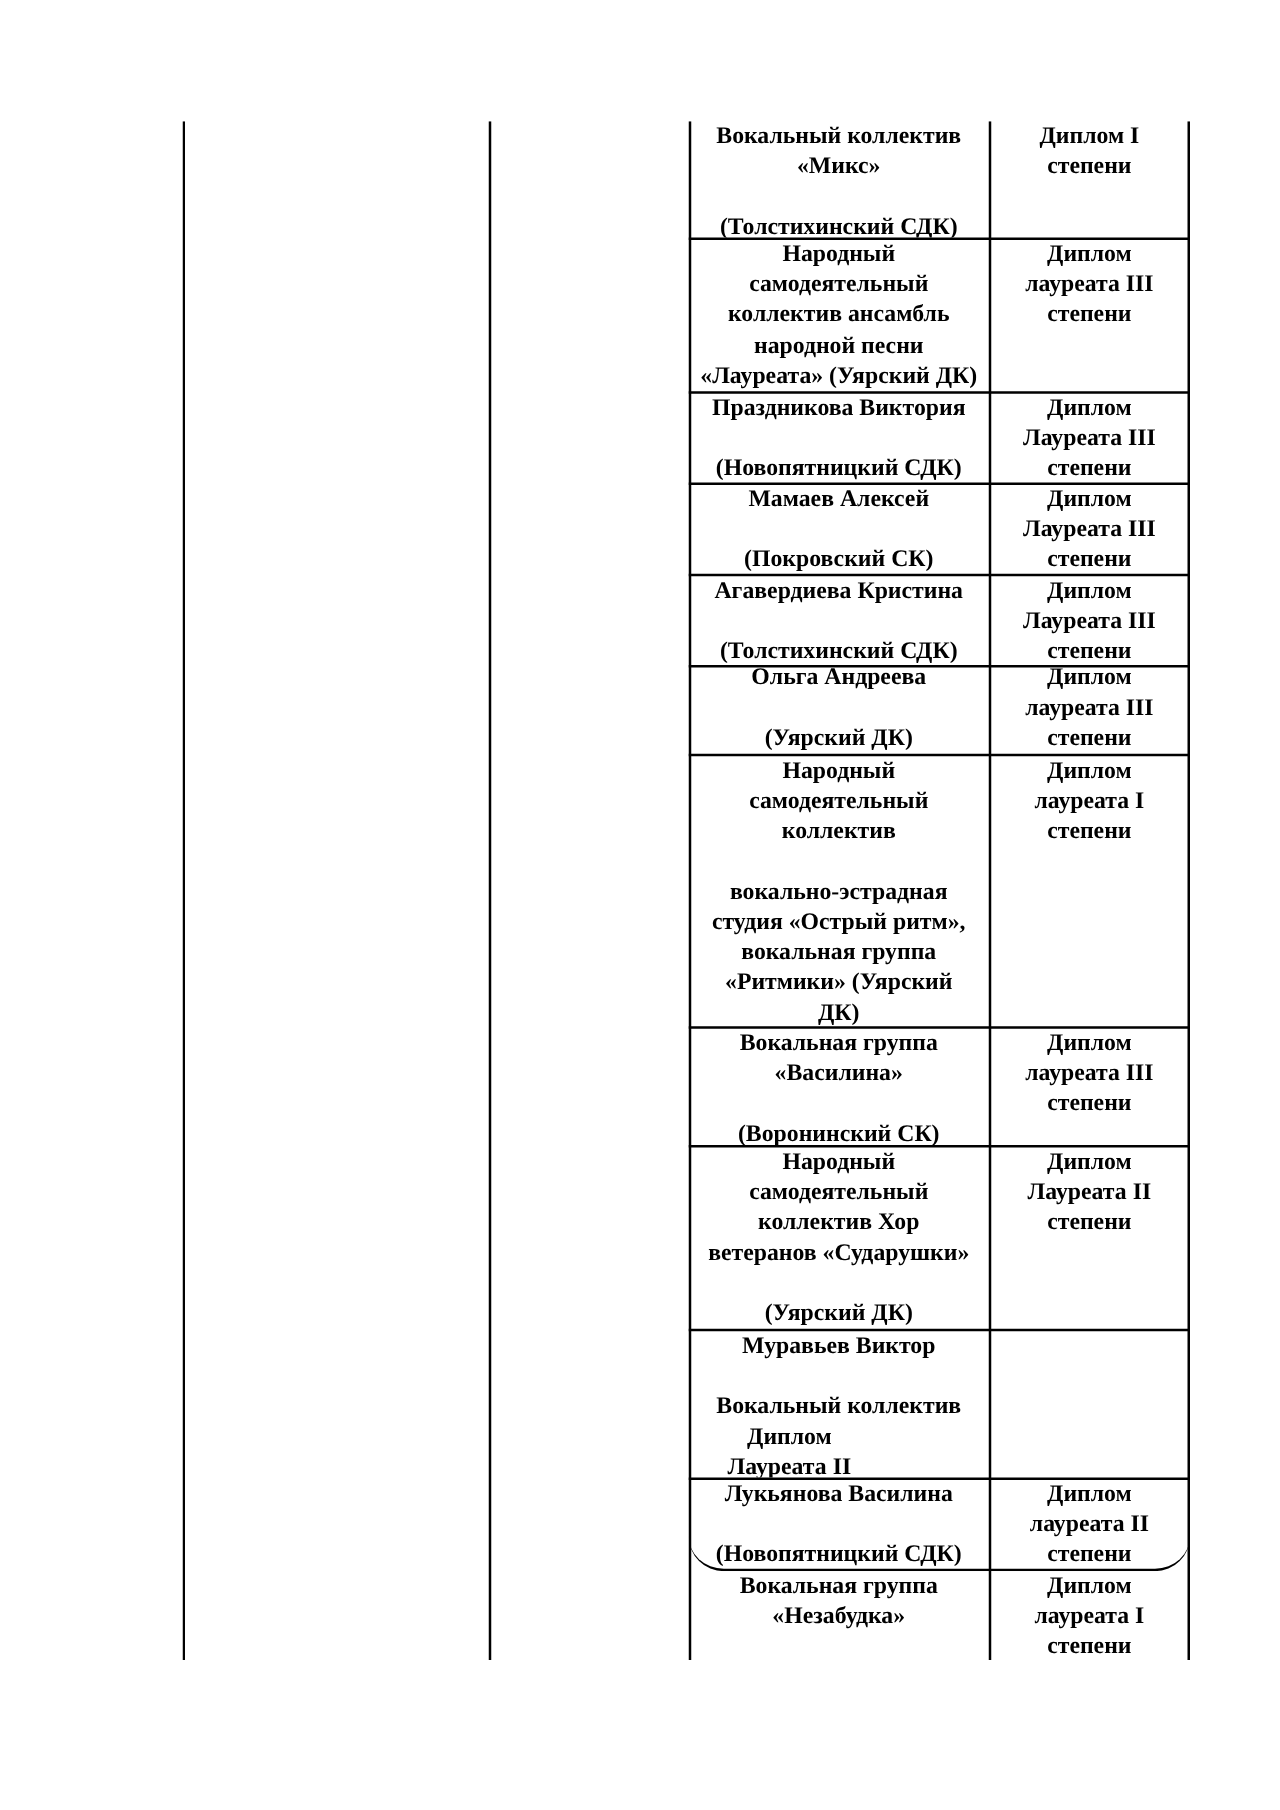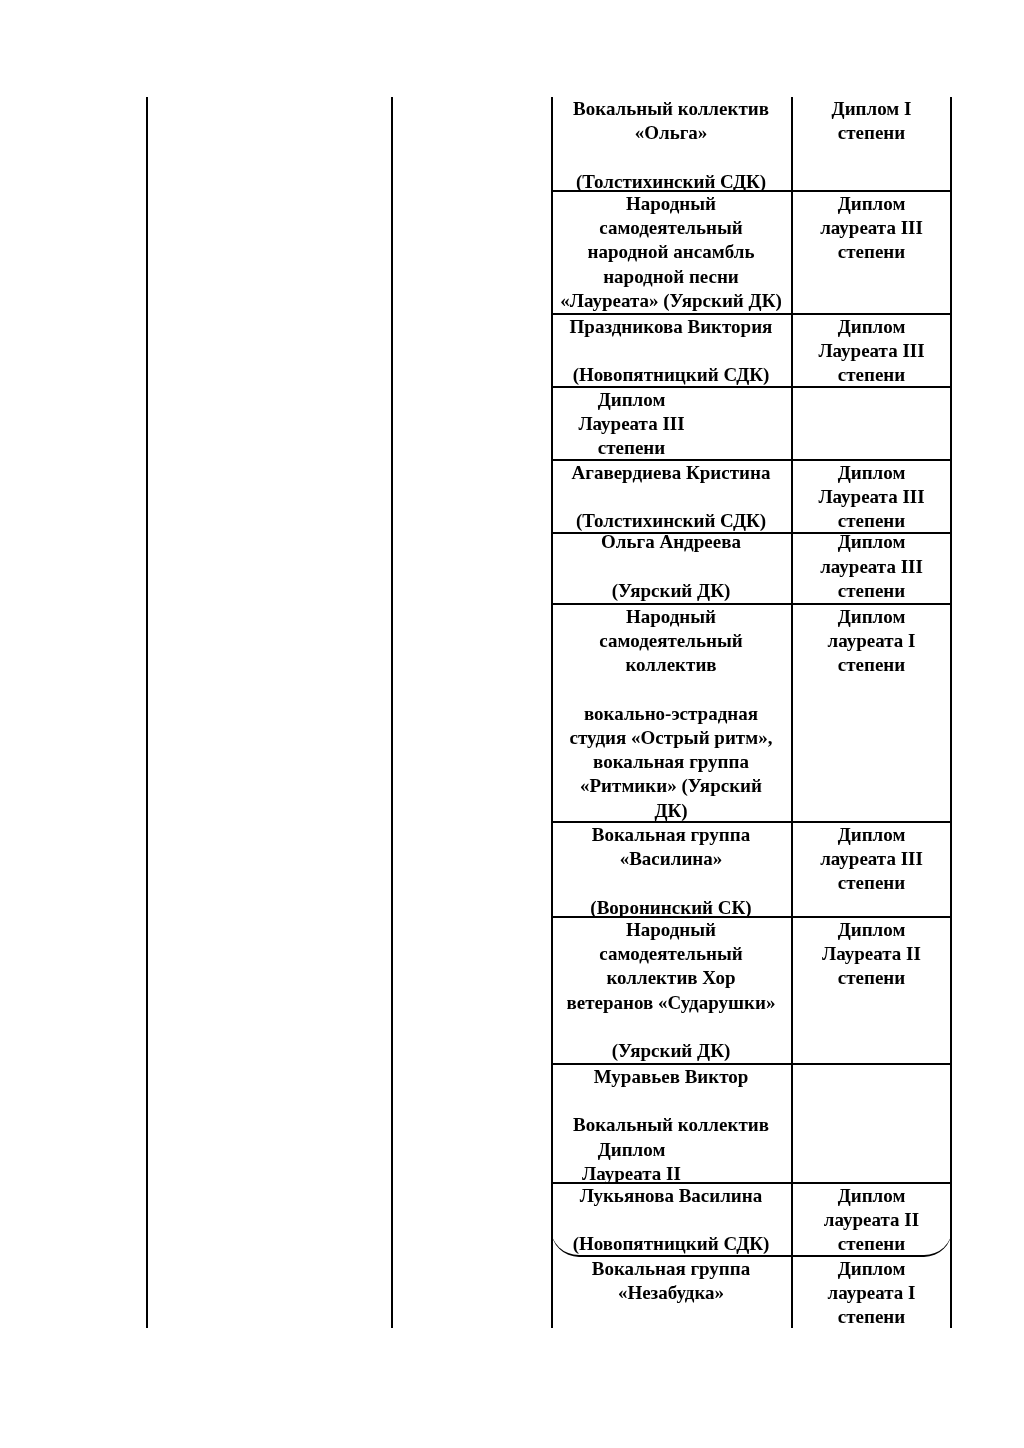--- a/index.html
+++ b/index.html
@@ -75,34 +75,34 @@
   <div class="table-frag">
     <div class="vline v1"></div>
     <div class="vline v2"></div>
     <div class="vline v3"></div>
     <div class="vline v4"></div>
     <div class="vline v5"></div>
     <div class="rows">
         <div class="row" style="height: 95px;">
           <div class="cell name">
             <div class="ln">Вокальный коллектив</div>
-            <div class="ln">«Ольга»</div>
+            <div class="ln">«Микс»</div>
             <div class="ln"></div>
             <div class="ln">(Толстихинский СДК)</div>
           </div>
           <div class="cell award">
             <div class="ln">Диплом I</div>
             <div class="ln">степени</div>
           </div>
         </div>
         <div class="row" style="height: 123px;">
           <div class="cell name">
             <div class="ln">Народный</div>
             <div class="ln">самодеятельный</div>
-            <div class="ln">народной ансамбль</div>
+            <div class="ln">коллектив ансамбль</div>
             <div class="ln">народной песни</div>
             <div class="ln">«Лауреата» (Уярский ДК)</div>
           </div>
           <div class="cell award">
             <div class="ln">Диплом</div>
             <div class="ln">лауреата III</div>
             <div class="ln">степени</div>
           </div>
         </div>
         <div class="row" style="height: 73px;">
@@ -111,20 +111,25 @@
             <div class="ln"></div>
             <div class="ln">(Новопятницкий СДК)</div>
           </div>
           <div class="cell award">
             <div class="ln">Диплом</div>
             <div class="ln">Лауреата III</div>
             <div class="ln">степени</div>
           </div>
         </div>
         <div class="row" style="height: 73px;">
+          <div class="cell name">
+            <div class="ln">Мамаев Алексей</div>
+            <div class="ln"></div>
+            <div class="ln">(Покровский СК)</div>
+          </div>
           <div class="cell award">
             <div class="ln">Диплом</div>
             <div class="ln">Лауреата III</div>
             <div class="ln">степени</div>
           </div>
         </div>
         <div class="row" style="height: 73px;">
           <div class="cell name">
             <div class="ln">Агавердиева Кристина</div>
             <div class="ln"></div>

